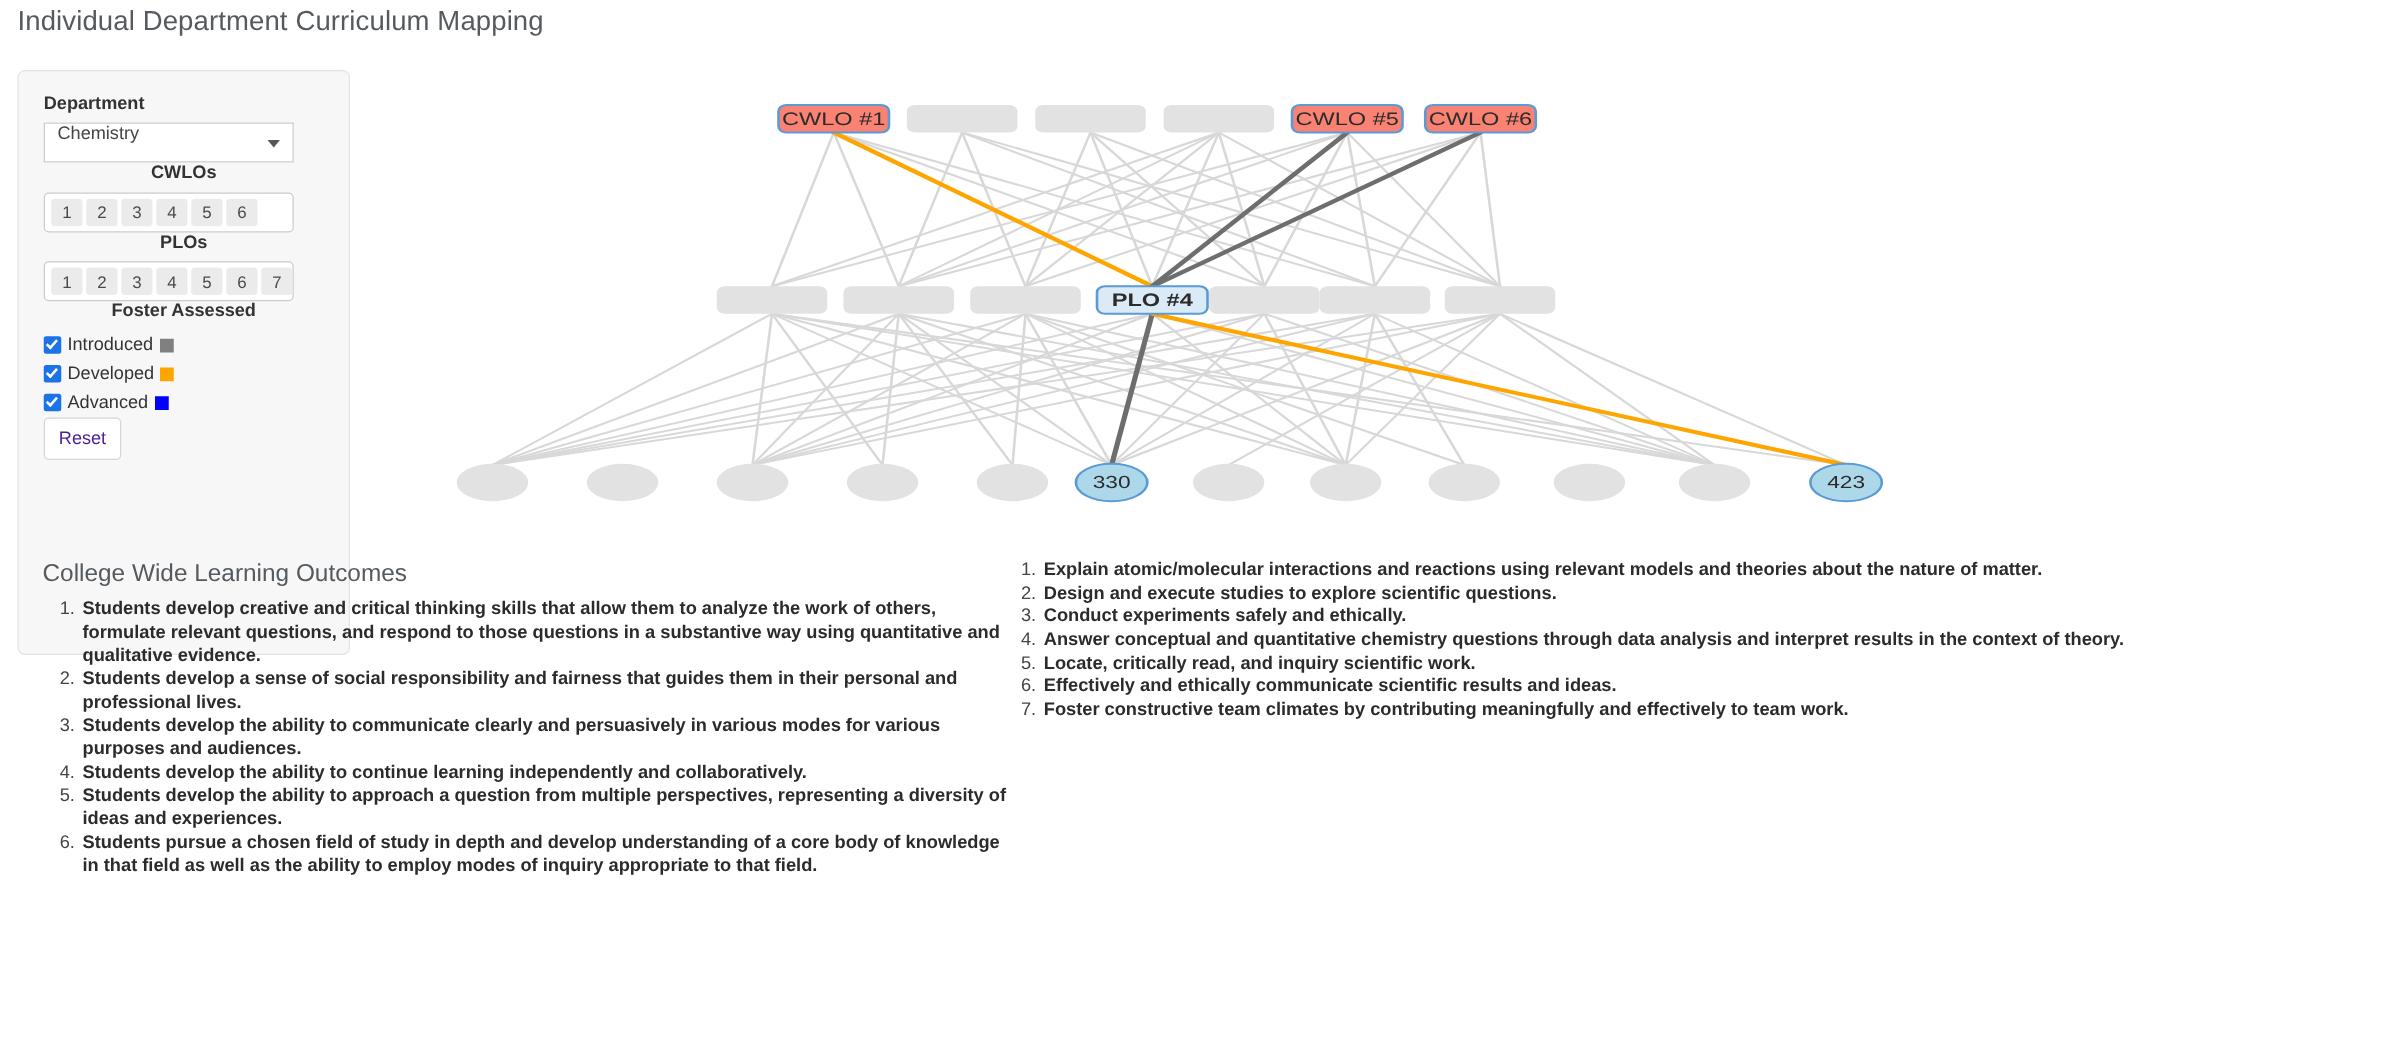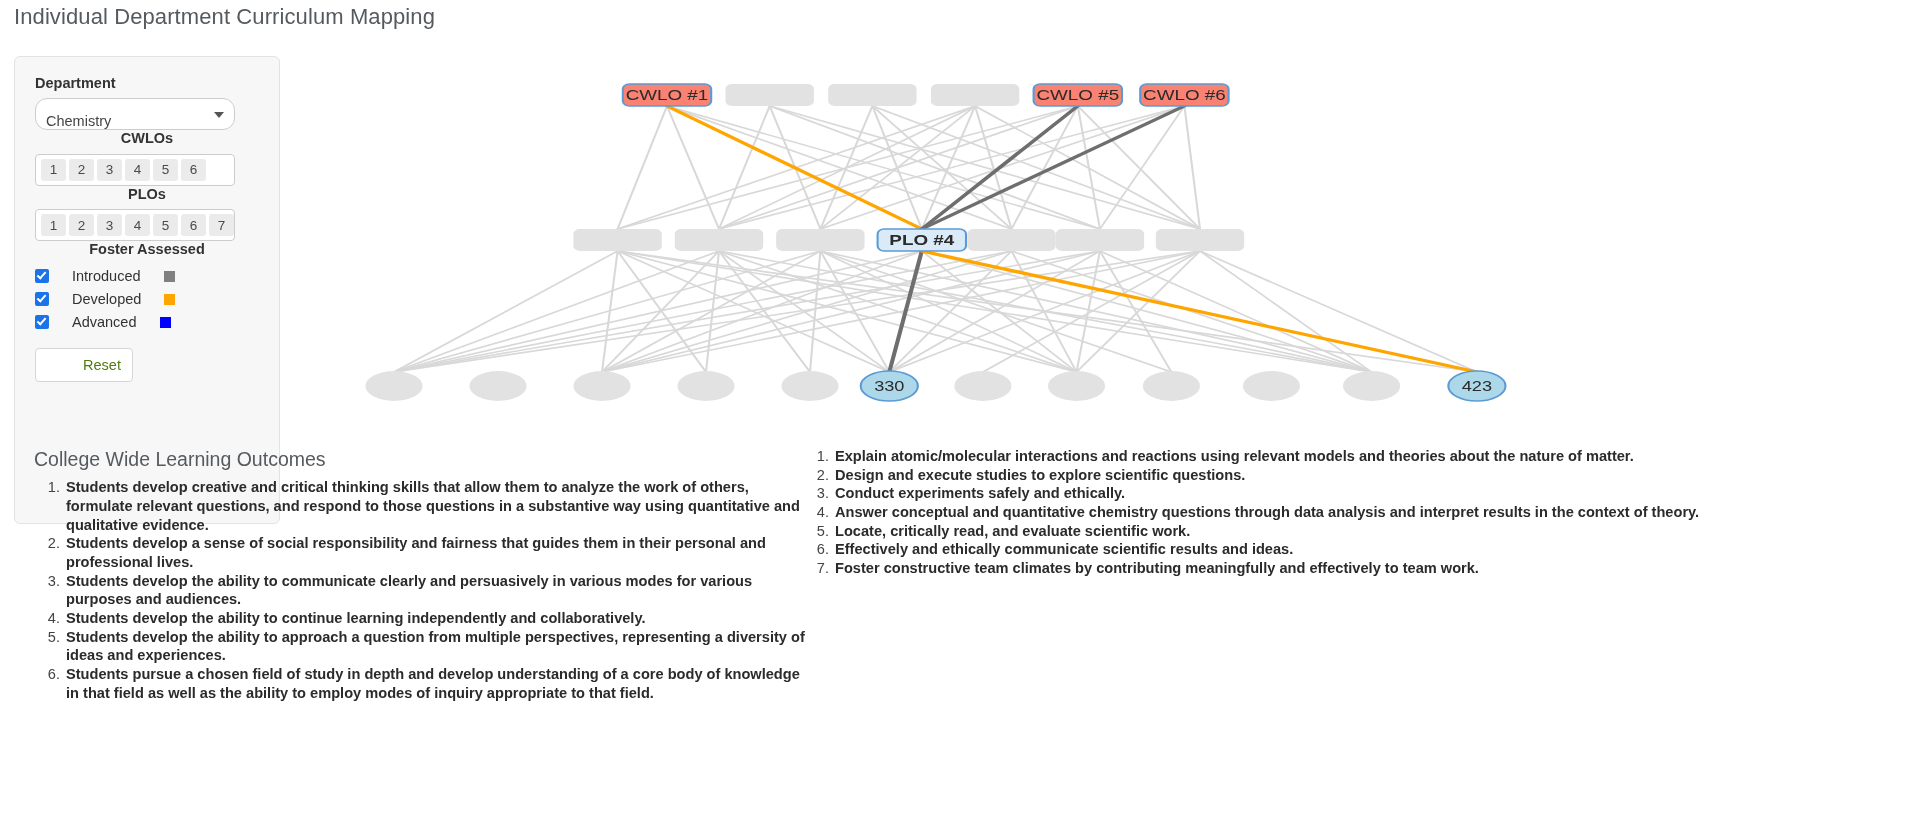--- a/index.html
+++ b/index.html
@@ -50,23 +50,23 @@
   }
   .field-label.spaced { margin-top: 0; text-align: center; }
 
   .select-box {
     position: relative;
     box-sizing: border-box;
     width: 200px;
     height: 32px;
     background: #ffffff;
     border: 1px solid #cccccc;
-    border-radius: 12px;
+    border-radius: 0;
     display: flex;
-    align-items: flex-end;
+    align-items: flex-start;
     padding: 0 10px;
     font-size: 14.5px;
     color: #444;
     cursor: pointer;
   }
   .select-caret {
     position: absolute;
     right: 10px;
     top: 50%;
     width: 0; height: 0;
@@ -98,21 +98,21 @@
     background: #ebebeb;
     border-radius: 3px;
     font-size: 13.5px;
     color: #4a4a4a;
     cursor: pointer;
   }
 
   .check-row {
     display: flex;
     align-items: center;
-    gap: 23px;
+    gap: 5px;
     height: 23px;
     font-size: 14.5px;
     color: #333;
   }
   .check-box-ui {
     width: 14px; height: 14px;
     background: #1a73e8;
     border-radius: 2px;
     position: relative;
     flex: none;
@@ -127,33 +127,31 @@
     border-width: 0 2px 2px 0;
     transform: rotate(42deg);
   }
   .swatch {
     width: 11px; height: 11px;
     display: inline-block;
     flex: none;
   }
 
   .reset-btn {
-    margin-top: 14px;
     display: inline-flex;
     align-items: center;
     justify-content: center;
     width: 60px;
     height: 32px;
     background: #ffffff;
     border: 1px solid #d6d6d6;
     border-radius: 4px;
     font-size: 14.5px;
-    color: #4d7c0f;
+    color: #4c1d95;
     cursor: pointer;
-    padding-left: 36px;
   }
 
   
   .graph-wrap {
     position: absolute;
     left: 290px;
     top: 50px;
     width: 1300px;
     height: 380px;
   }
@@ -444,18 +442,18 @@
         <li>Students develop the ability to approach a question from multiple perspectives, representing a diversity of ideas and experiences.</li>
         <li>Students pursue a chosen field of study in depth and develop understanding of a core body of knowledge in that field as well as the ability to employ modes of inquiry appropriate to that field.</li>
       </ol>
   </div>
   <div class="col-plo">
     <ol class="outcome-list" id="plo-list">
         <li>Explain atomic/molecular interactions and reactions using relevant models and theories about the nature of matter.</li>
         <li>Design and execute studies to explore scientific questions.</li>
         <li>Conduct experiments safely and ethically.</li>
         <li>Answer conceptual and quantitative chemistry questions through data analysis and interpret results in the context of theory.</li>
-        <li>Locate, critically read, and evaluate scientific work.</li>
+        <li>Locate, critically read, and inquiry scientific work.</li>
         <li>Effectively and ethically communicate scientific results and ideas.</li>
         <li>Foster constructive team climates by contributing meaningfully and effectively to team work.</li>
       </ol>
   </div>
 </div>
 
 </body></html>

